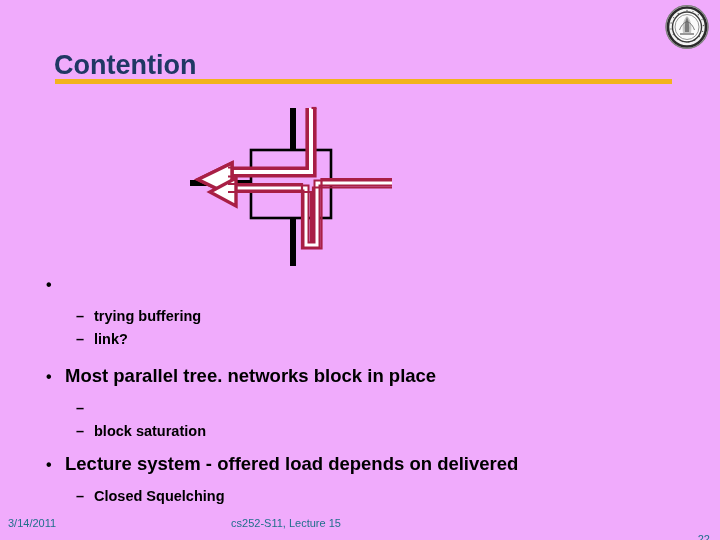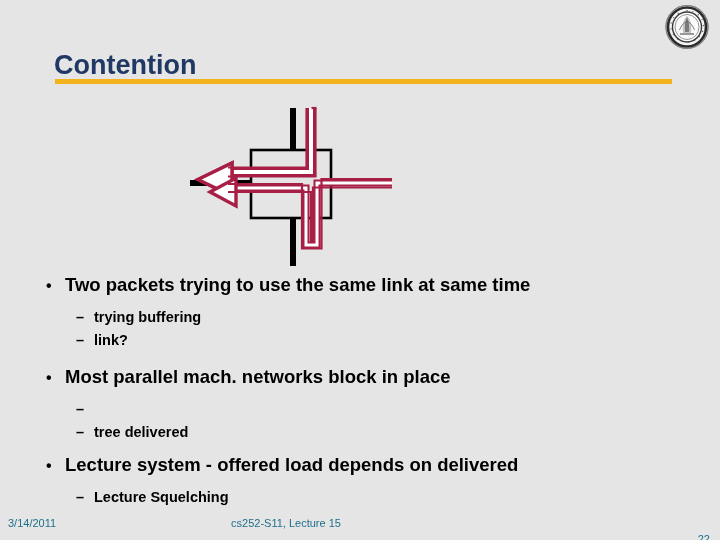--- a/index.html
+++ b/index.html
@@ -10,21 +10,21 @@
   }
   body {
     font-family: "Liberation Sans", sans-serif;
     -webkit-font-smoothing: antialiased;
   }
 
   #slide {
     position: relative;
     width: 720px;
     height: 540px;
-    background: #e5e5e5;
+    background: #f0abfc;
     overflow: hidden;
   }
 
   
   .logo {
     position: absolute;
     left: 662px;
     top: 4px;
     width: 50px;
     height: 46px;
@@ -223,65 +223,64 @@
         <path d="M 212 79 L 141.5 79 L 141.5 148.5 L 122 148.5 L 122 84 L 48 84"></path>
         <path d="M 212 87.5 L 133 87.5 L 133 141 L 131 141 L 131 92 L 48 92"></path>
       </g>
     </svg>
   </div>
 
   <div class="body">
 
     <div class="bullet lvl1">
       <span class="marker">•</span>
-      <span class="text">Two packets trying to use the same link at same time</span>
     </div>
 
     <div class="gap-sm"></div>
 
     <div class="bullet lvl2">
       <span class="marker">–</span>
       <span class="text">trying buffering</span>
     </div>
 
     <div class="bullet lvl2">
       <span class="marker">–</span>
       <span class="text">link?</span>
     </div>
 
     <div class="gap-md"></div>
 
     <div class="bullet lvl1">
       <span class="marker">•</span>
-      <span class="text">Most parallel mach. networks block in place</span>
-    </div>
-
-    <div class="gap-sm"></div>
-
-    <div class="bullet lvl2">
-      <span class="marker">–</span>
-    </div>
-
-    <div class="bullet lvl2">
-      <span class="marker">–</span>
-      <span class="text">tree delivered</span>
+      <span class="text">Most parallel tree. networks block in place</span>
+    </div>
+
+    <div class="gap-sm"></div>
+
+    <div class="bullet lvl2">
+      <span class="marker">–</span>
+    </div>
+
+    <div class="bullet lvl2">
+      <span class="marker">–</span>
+      <span class="text">block saturation</span>
     </div>
 
     <div class="gap-sm"></div>
 
     <div class="bullet lvl1">
       <span class="marker">•</span>
       <span class="text">Lecture system - offered load depends on delivered</span>
     </div>
 
     <div class="gap-sm"></div>
 
     <div class="bullet lvl2">
       <span class="marker">–</span>
-      <span class="text">Lecture Squelching</span>
+      <span class="text">Closed Squelching</span>
     </div>
 
   </div>
 
   <div class="footer">
     <span class="f-left">3/14/2011</span>
     <span class="f-center">cs252-S11, Lecture 15</span>
     <span class="f-right">22</span>
   </div>
 

